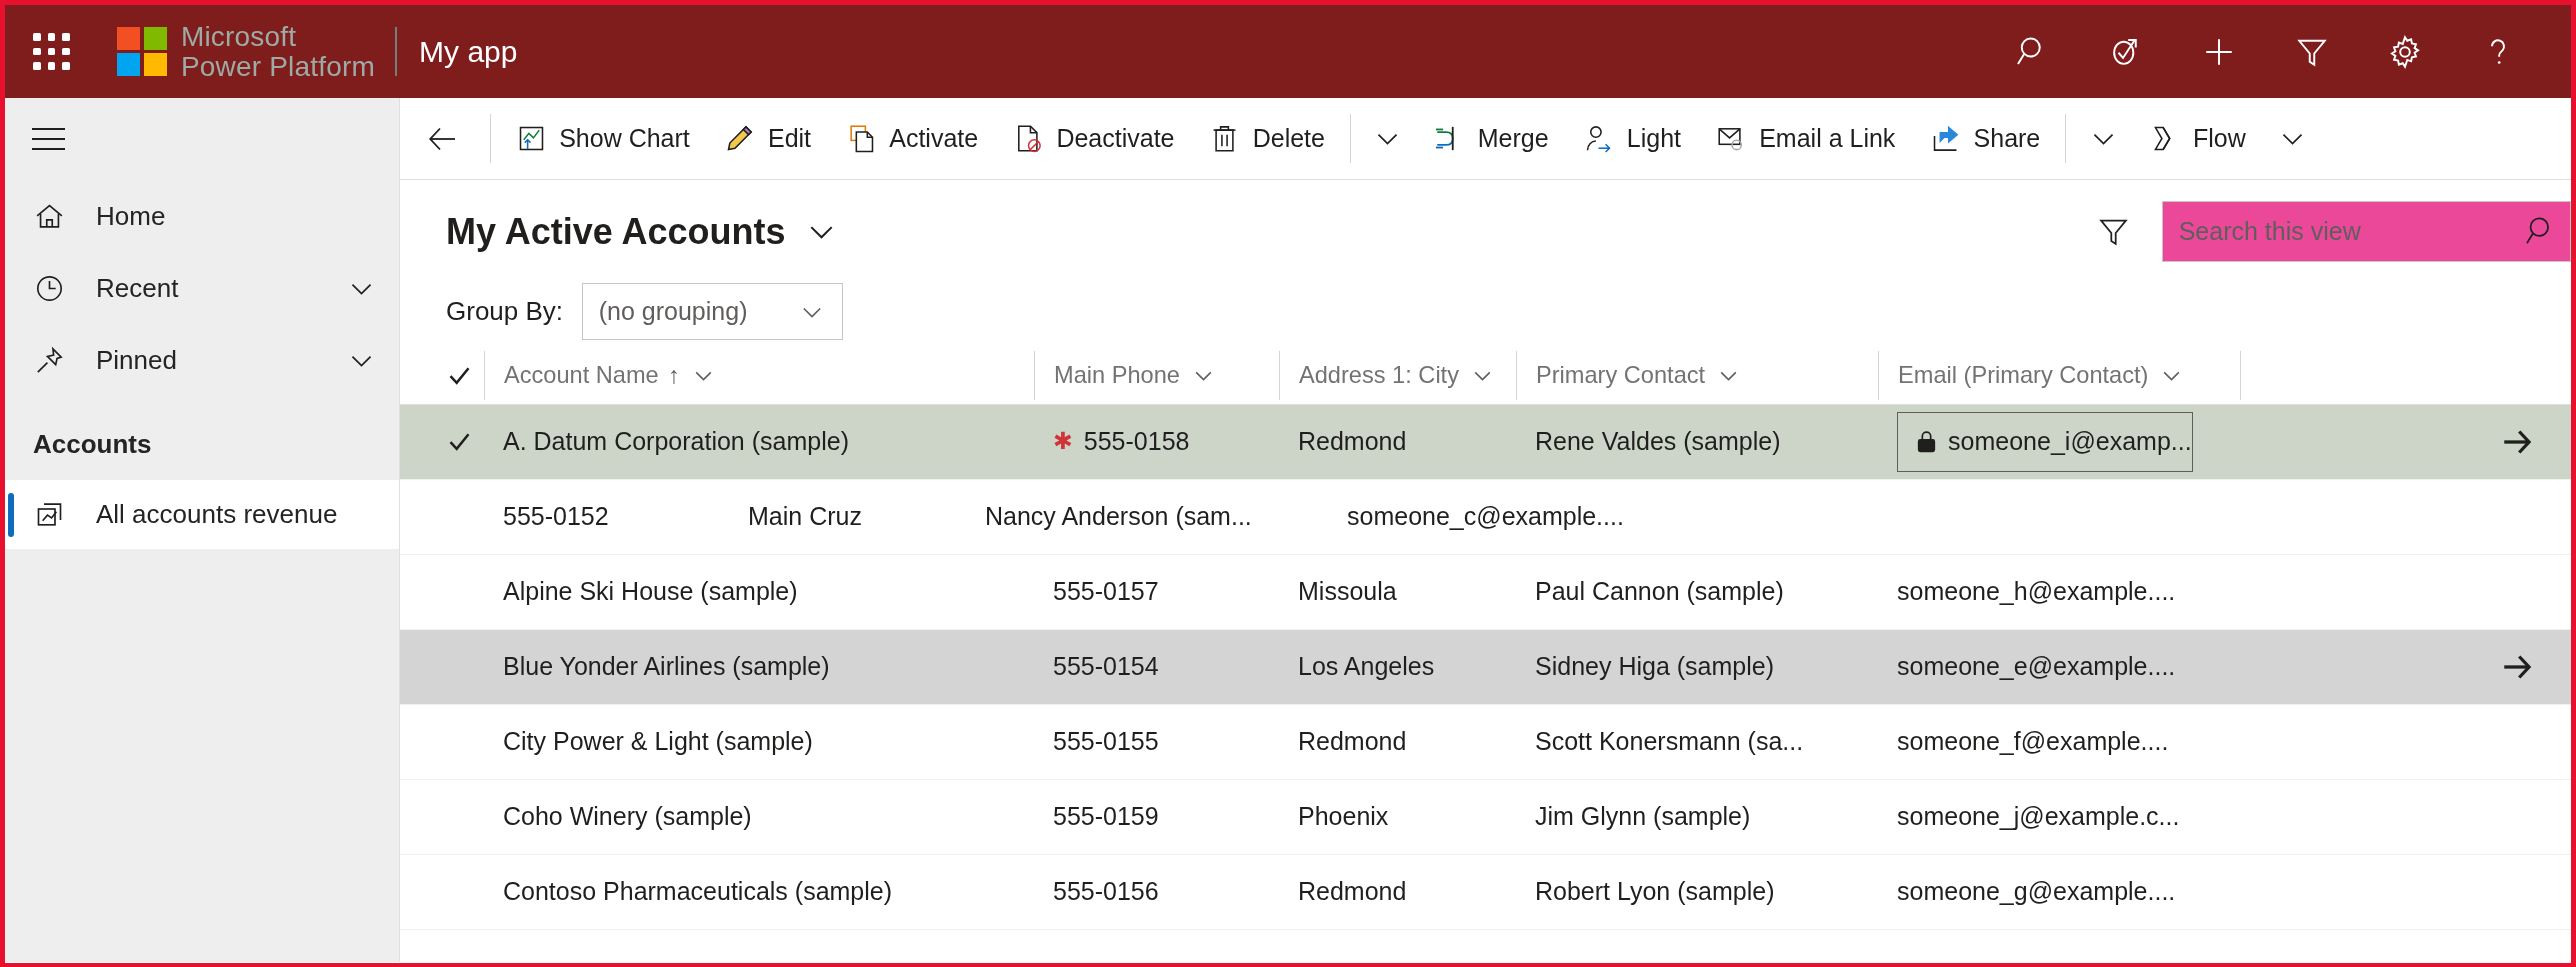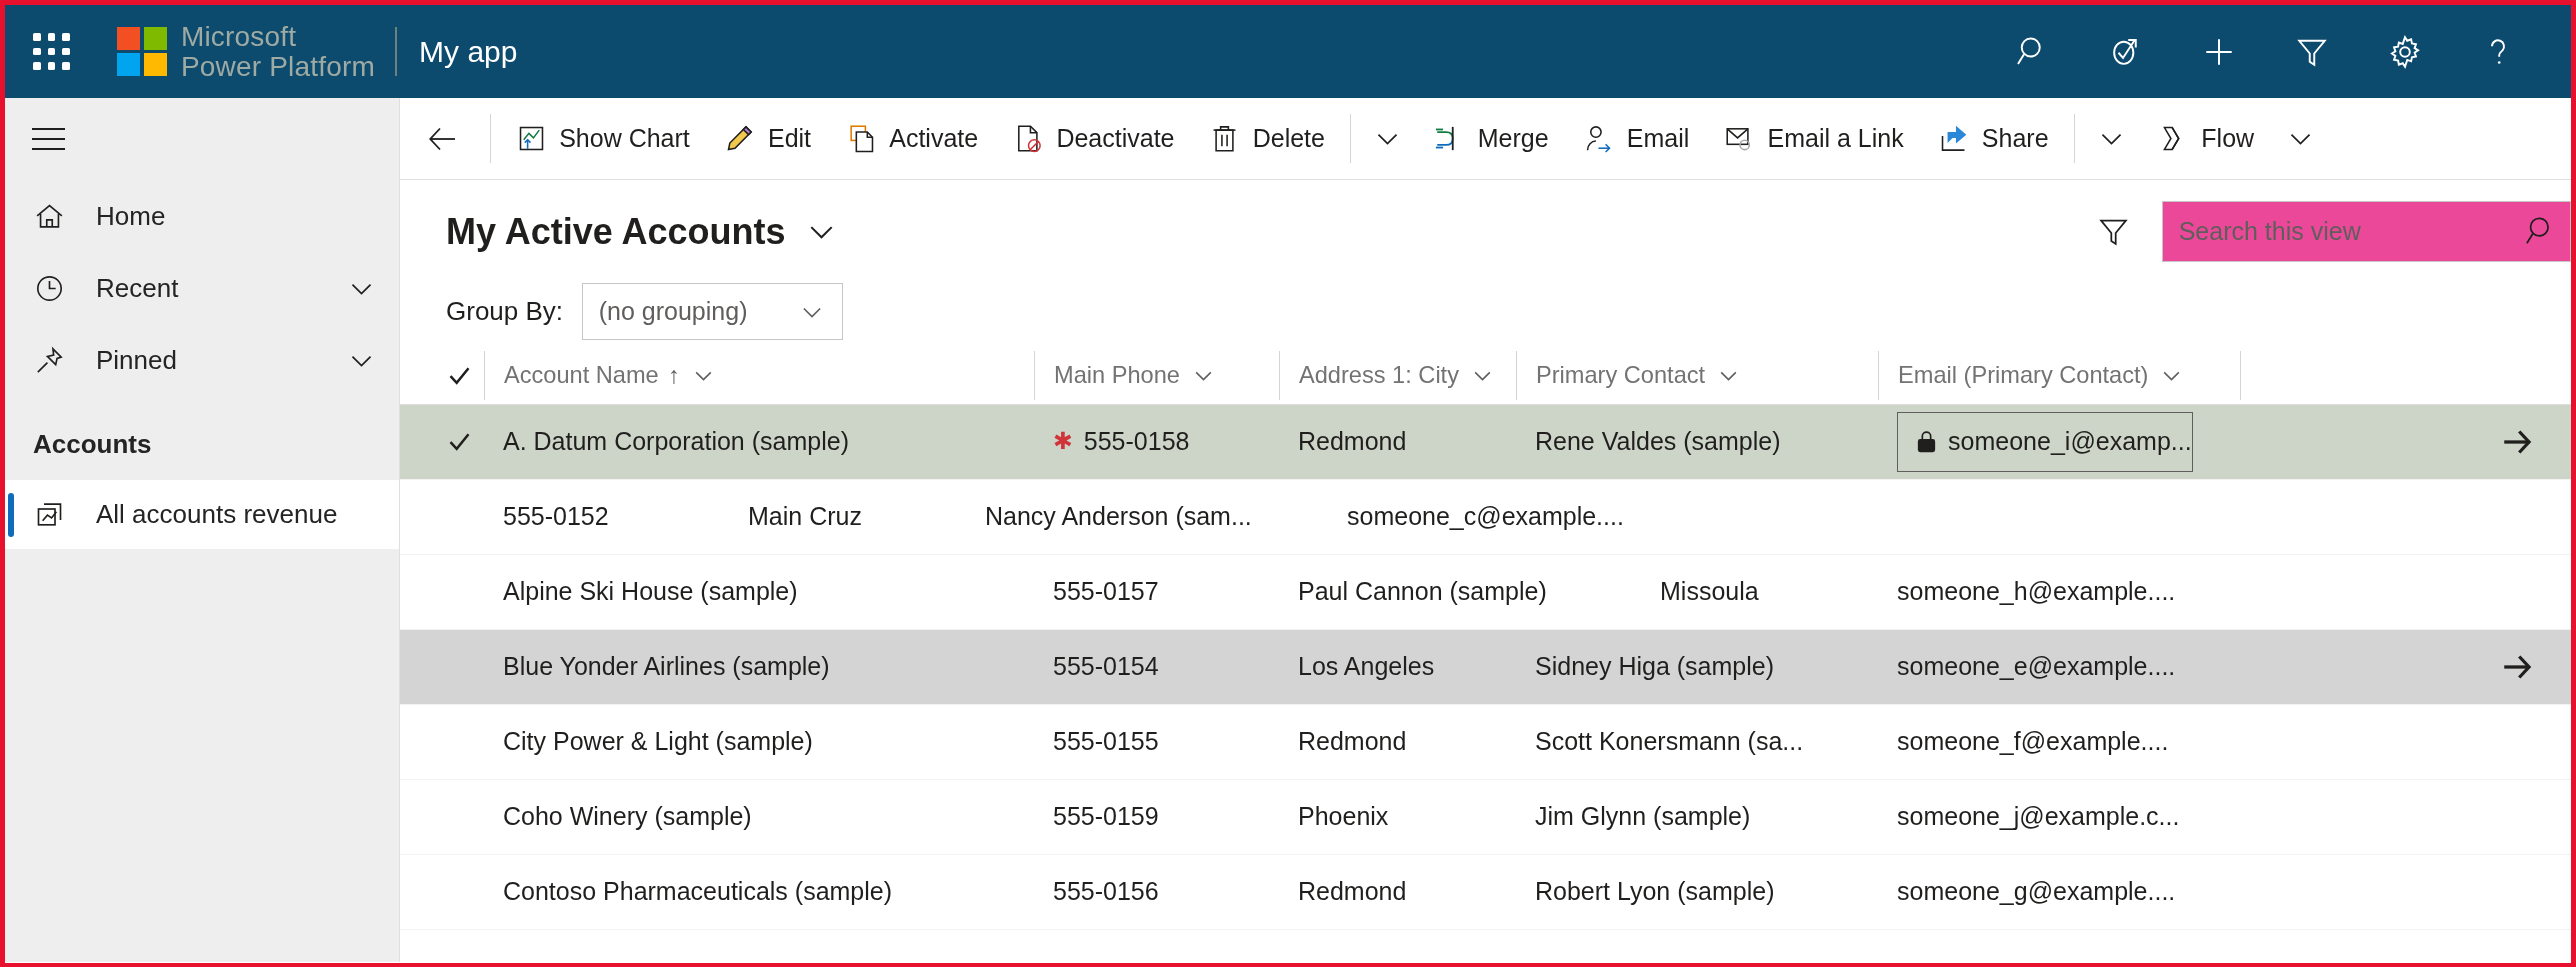--- a/index.html
+++ b/index.html
@@ -13,21 +13,21 @@
     position: relative;
     width: 2576px; height: 968px;
     border: 5.5px solid #e8112d;
     overflow: hidden;
     background: #ffffff;
   }
 
   
   .header {
     height: 93px;
-    background: #0c4a6e;
+    background: #7f1d1d;
     display: flex;
     align-items: center;
     flex-shrink: 0;
   }
   .waffle {
     width: 93px; height: 93px;
     display: flex; align-items: center; justify-content: center;
     cursor: pointer;
   }
   .waffle-grid {
@@ -541,21 +541,21 @@
 
         <div class="cmd-btn">
           <span class="cmd-ico">
             <svg width="31" height="31" viewBox="0 0 24 24" fill="none" stroke="#201f1e" stroke-width="1.2">
               <circle cx="10" cy="7" r="4"></circle>
               <path d="M3.5 21c0-4 3-7 6.5-7"></path>
               <line x1="12" y1="19.5" x2="20.5" y2="19.5" stroke="#0f6cbd"></line>
               <polyline points="17.5,16.5 20.5,19.5 17.5,22.5" stroke="#0f6cbd"></polyline>
             </svg>
           </span>
-          <span class="cmd-label">Email</span>
+          <span class="cmd-label">Light</span>
         </div>
 
         <div class="cmd-btn">
           <span class="cmd-ico">
             <svg width="31" height="31" viewBox="0 0 24 24" fill="none" stroke="#201f1e" stroke-width="1.2">
               <rect x="2.5" y="4.5" width="16" height="12"></rect>
               <polyline points="2.5,4.5 10.5,11.5 18.5,4.5"></polyline>
               <circle cx="16" cy="17" r="3.6" stroke="#a8a8a8"></circle>
             </svg>
           </span>
@@ -744,25 +744,25 @@
         </div>
 
         <div class="grow">
           <div class="gr-check"></div>
           <div class="gr-cell c-name link">
             <span class="gc-text">Alpine Ski House (sample)</span>
           </div>
           <div class="gr-cell c-phone">
             <span class="gc-text">555-0157</span>
           </div>
+          <div class="gr-cell c-city">
+            <span class="gc-text">Missoula</span>
+          </div>
           <div class="gr-cell c-contact">
             <span class="gc-text">Paul Cannon (sample)</span>
-          </div>
-          <div class="gr-cell c-city">
-            <span class="gc-text">Missoula</span>
           </div>
           <div class="gr-cell c-email">
             <span class="gc-text">someone_h@example....</span>
           </div>
         </div>
 
         <div class="grow hovered">
           <div class="gr-check"></div>
           <div class="gr-cell c-name link">
             <span class="gc-text">Blue Yonder Airlines (sample)</span>

